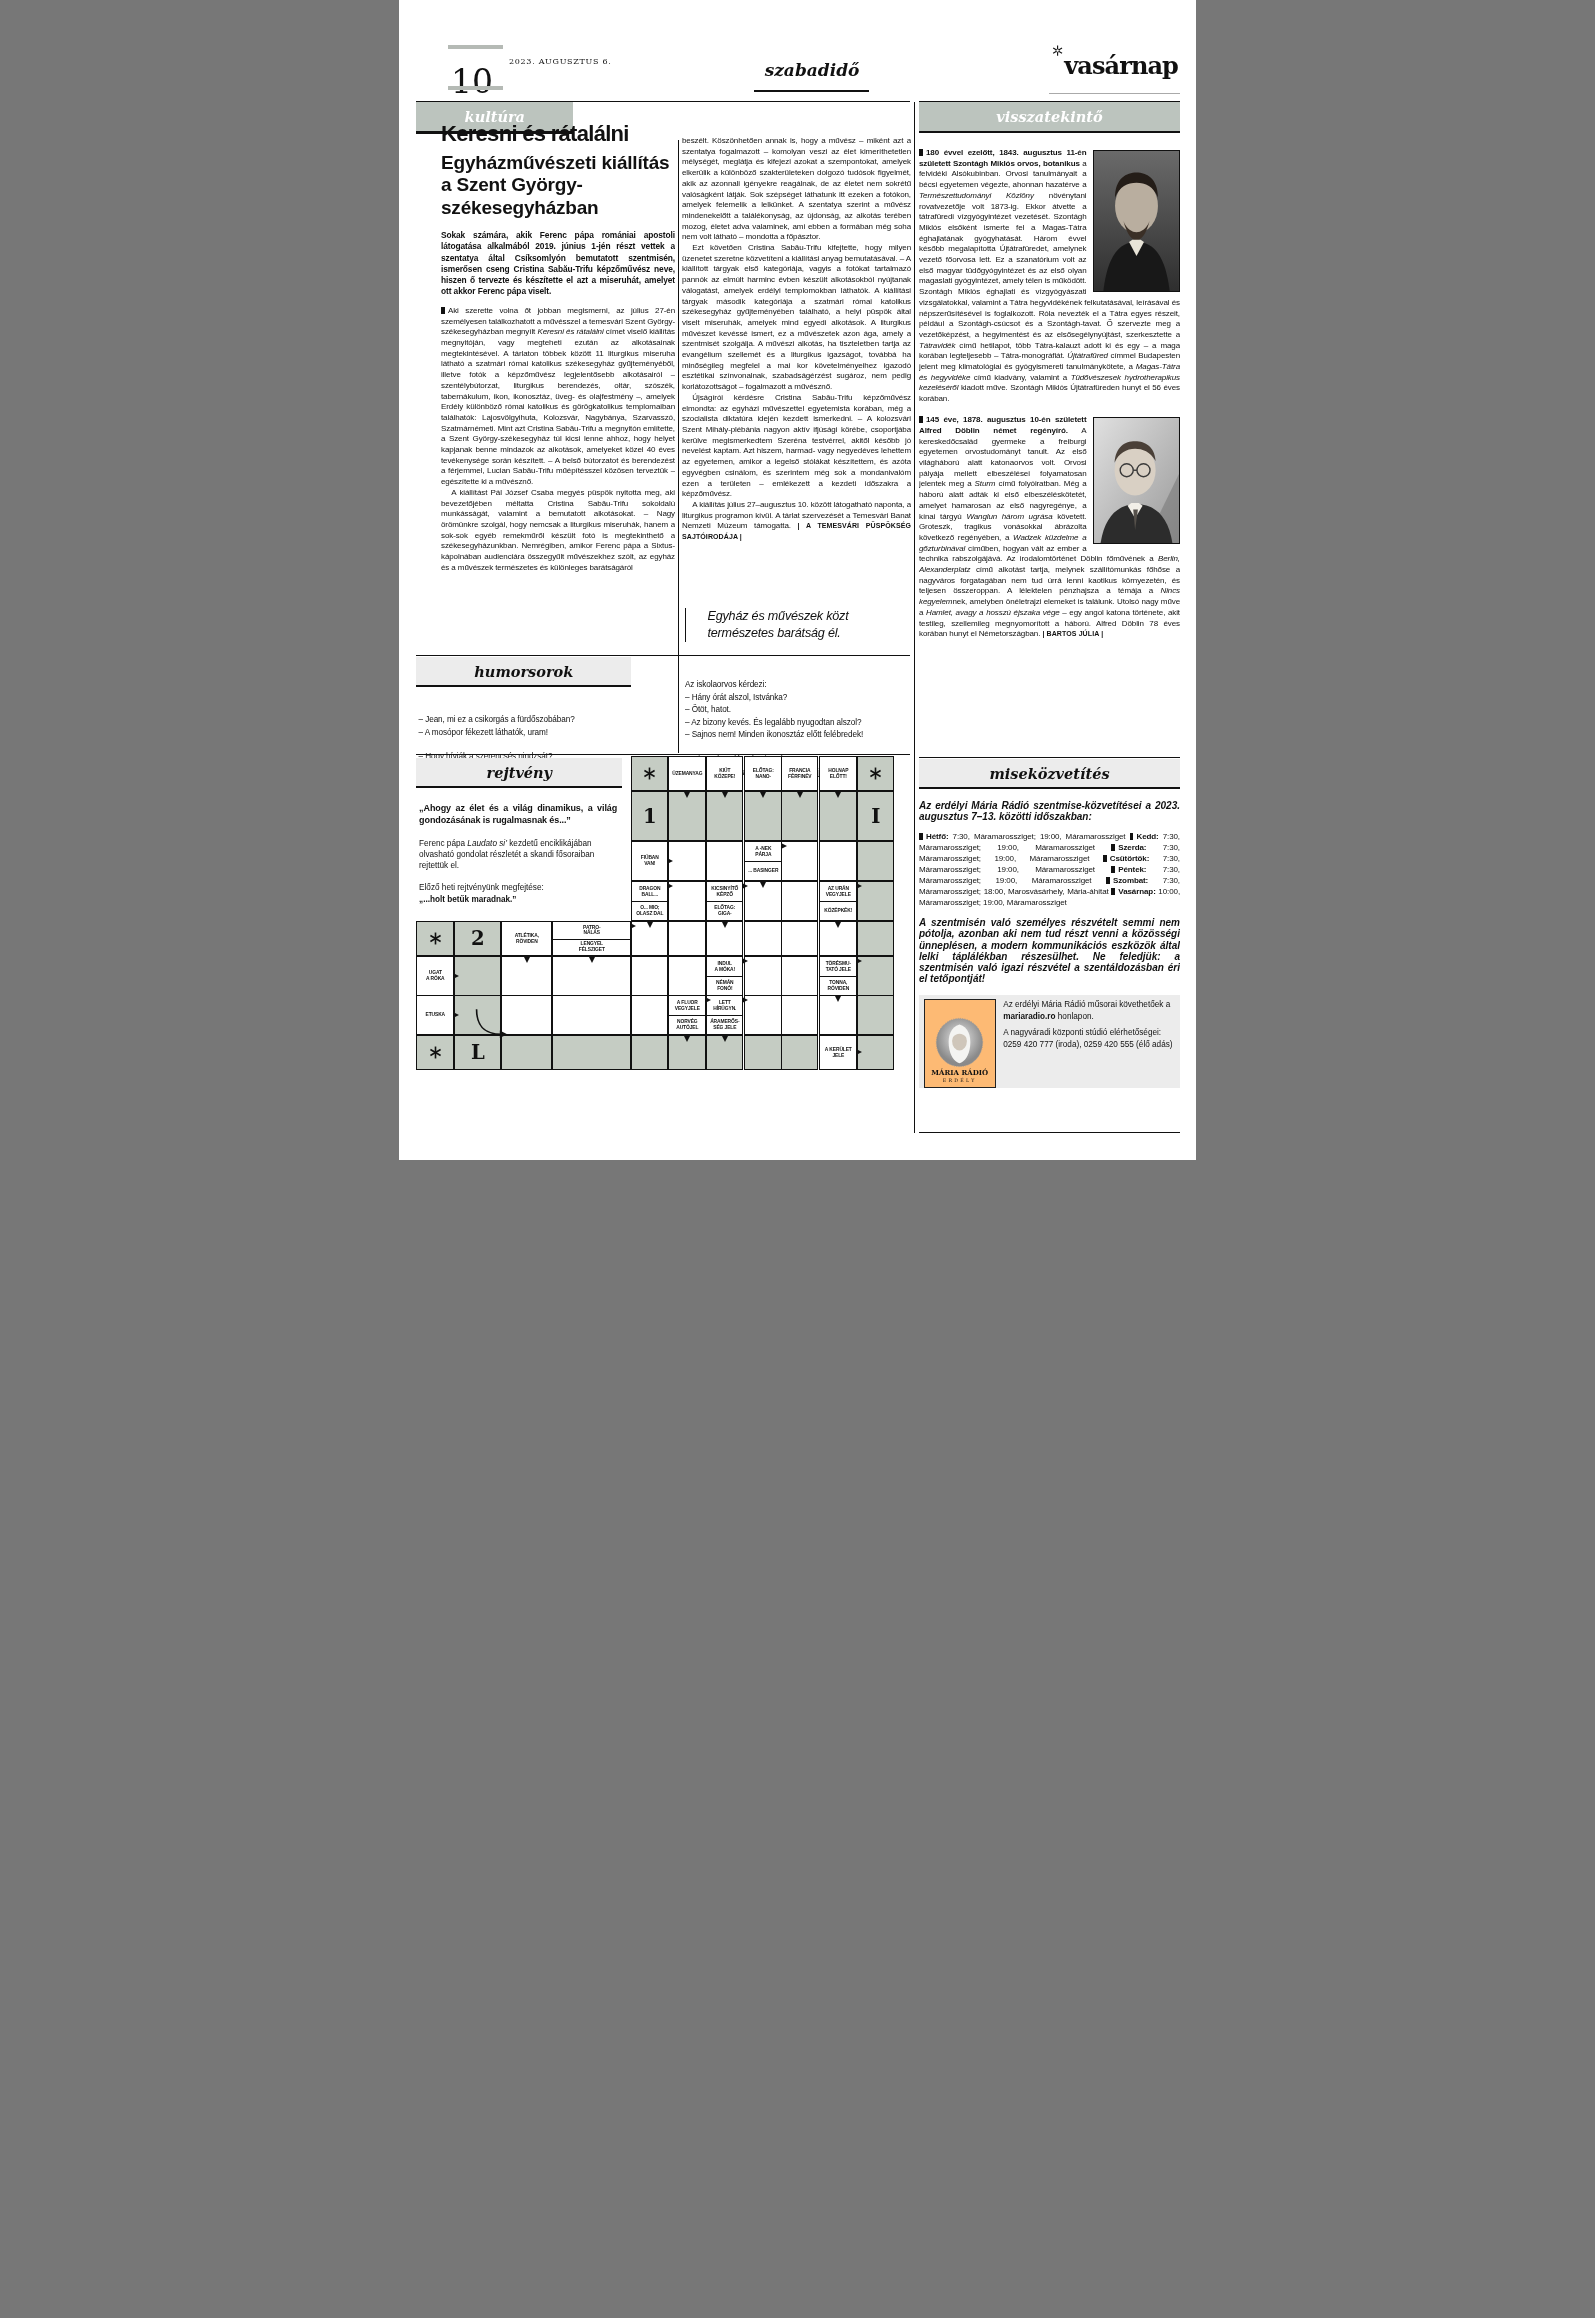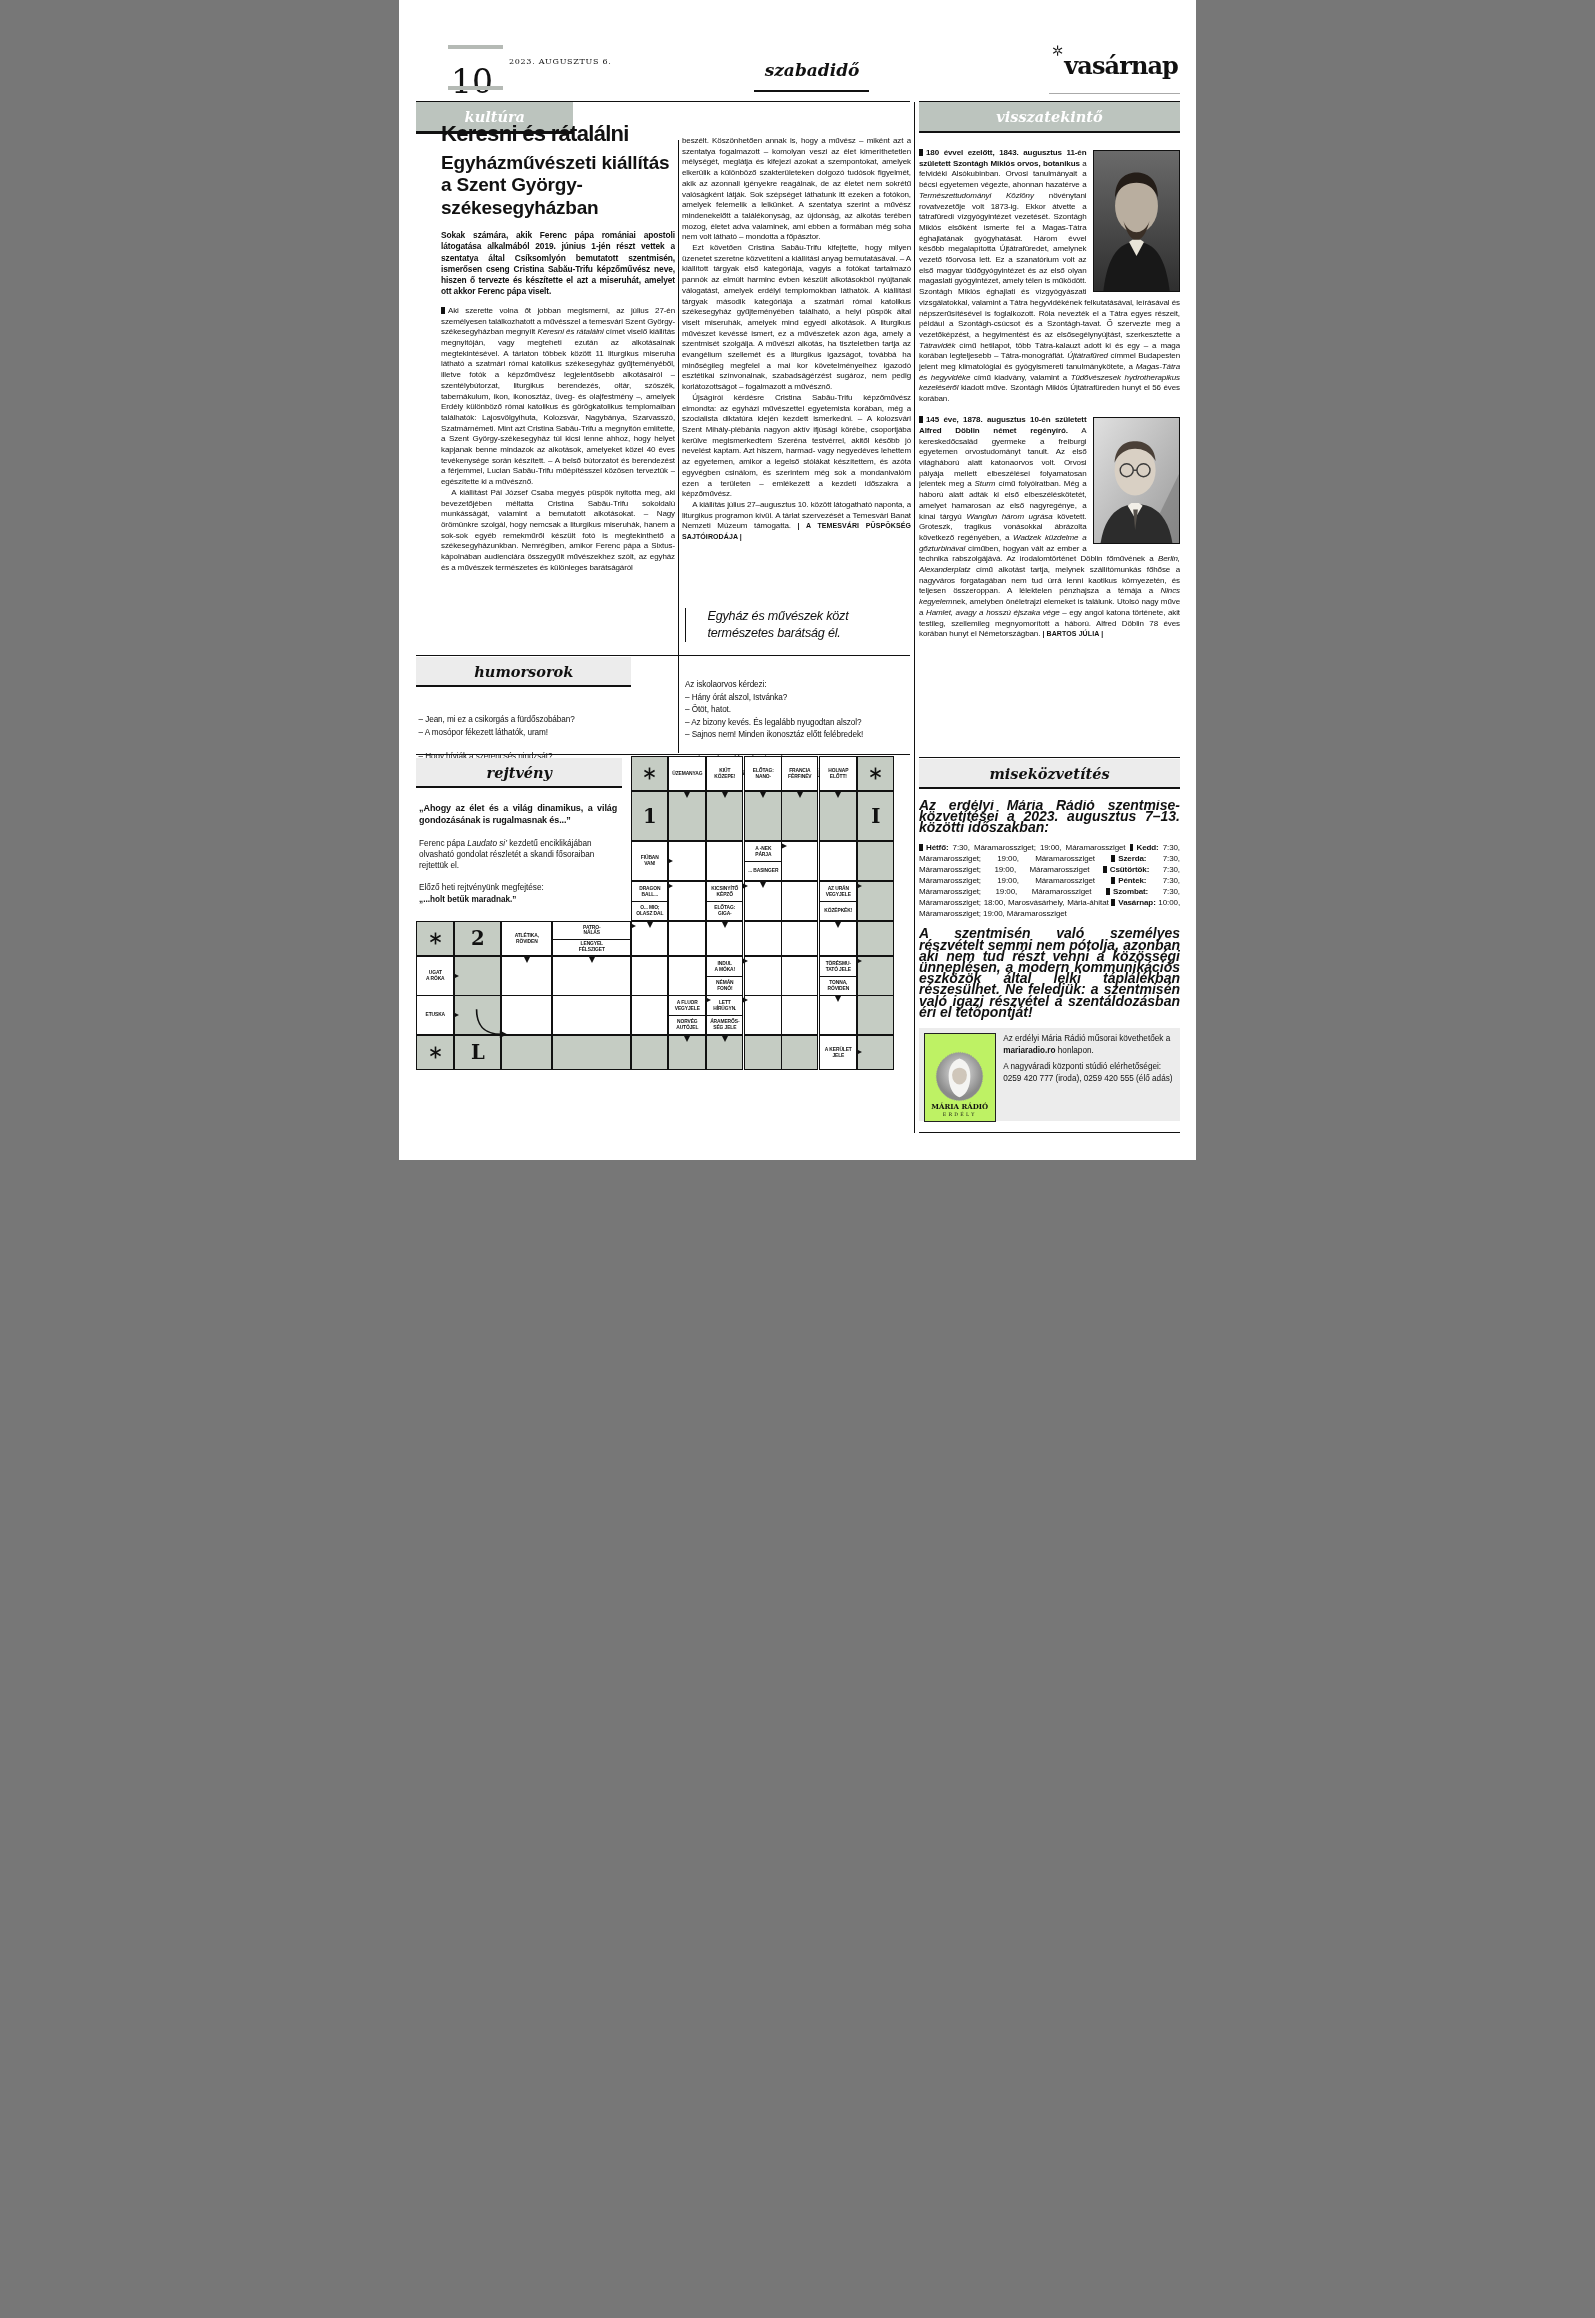--- a/index.html
+++ b/index.html
@@ -34,24 +34,24 @@
         border-left:1.9px solid #111;padding-left:21.5px;letter-spacing:-0.2px;}
   .joke p{margin:0;font-size:8.2px;line-height:12.6px;letter-spacing:-0.1px;}
   .jgap{height:12px;}
 
   
   .vt-item{margin-bottom:8.4px;}
   .photo{float:right;border:0.9px solid #111;margin:1.9px 0 4.7px 6.5px;overflow:hidden;background:#888;}
   .photo svg{display:block;}
 
   
-  .mise-int{font-style:italic;font-weight:bold;font-size:14px;line-height:11.2px;text-align:justify;}
+  .mise-int{font-style:italic;font-weight:bold;font-size:10px;line-height:11.2px;text-align:justify;}
   .sched{font-size:8px;line-height:11px;text-align:justify;letter-spacing:-0.1px;margin:8.4px 0 0 0;}
   .infobox{background:#ececec;display:flex;gap:7.5px;padding:4.7px;box-sizing:border-box;}
-  .logobox{background:#bef264;border:0.9px solid #222;width:70px;height:83px;flex:0 0 auto;
+  .logobox{background:#fdba74;border:0.9px solid #222;width:70px;height:83px;flex:0 0 auto;
            display:flex;flex-direction:column;align-items:center;justify-content:flex-end;padding-bottom:3.7px;}
   .logotitle{font-family:"DejaVu Serif",serif;font-weight:bold;font-size:7px;display:flex;align-items:center;gap:1.4px;}
   .logosub{font-family:"DejaVu Serif",serif;font-size:4.7px;letter-spacing:2.3px;margin-top:0.9px;}
   .infotext p{margin:0;font-size:8.2px;line-height:12px;}
 
   
   #cw{position:absolute;left:17.3px;top:756px;width:478px;height:314px;}
   .cw{position:absolute;box-sizing:border-box;border:0.9px solid #111;background:#fff;}
   .cw-g{background:#c5ccc3;}
   .cw-clue{display:flex;flex-direction:column;align-items:center;justify-content:center;

